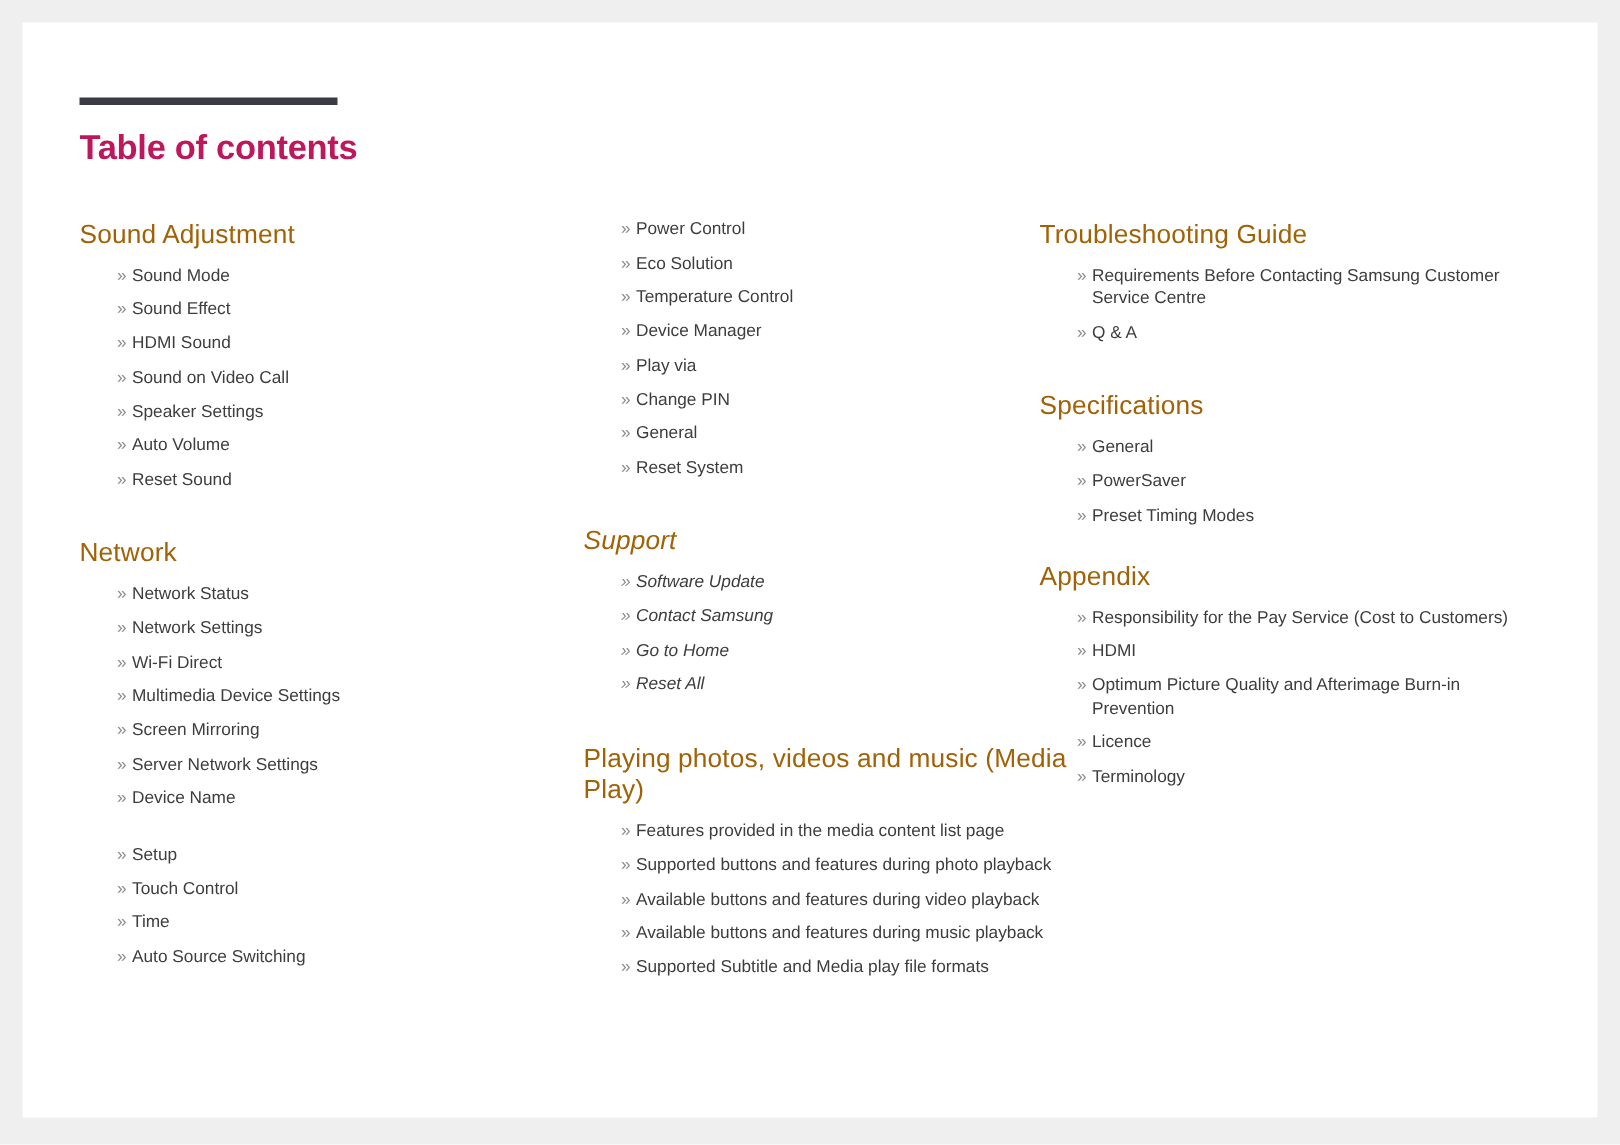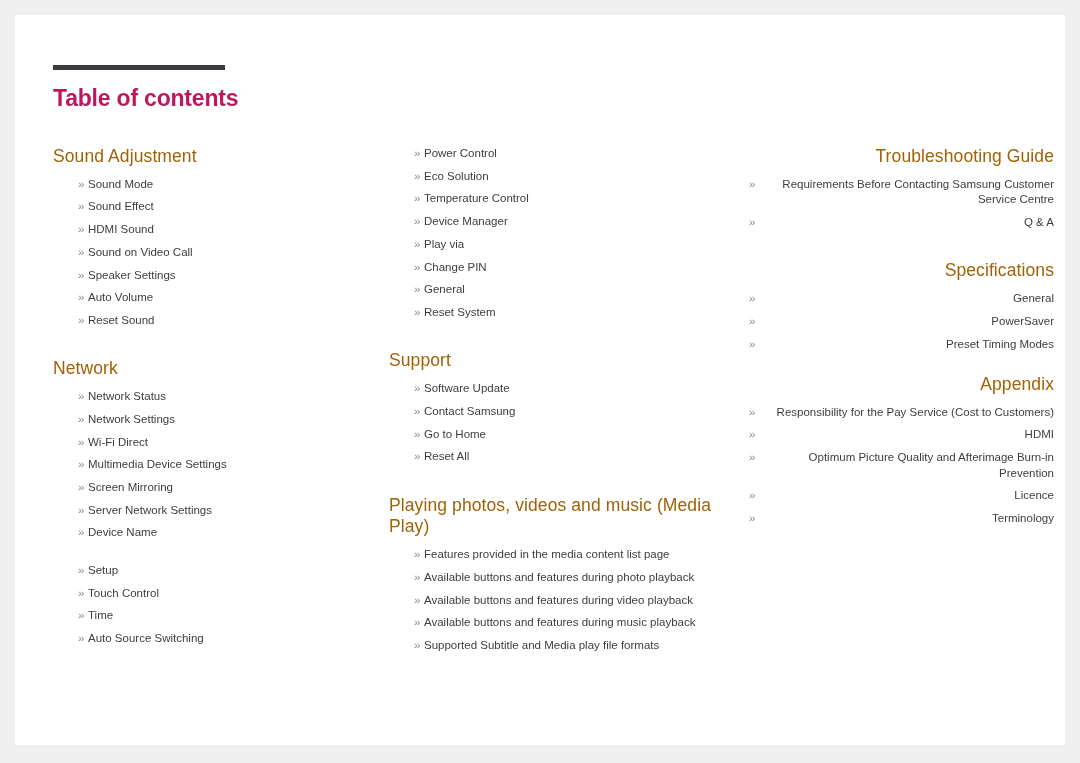--- a/index.html
+++ b/index.html
@@ -48,21 +48,21 @@
     top: 0;
     width: 1050px;
     height: 730px;
   }
   .col {
     position: absolute;
     top: 131px;
   }
   .col-1 { left: 38px;  width: 330px; }
   .col-2 { left: 374px; width: 330px; }
-  .col-3 { left: 709px; width: 330px; text-align: right; }
+  .col-3 { left: 678px; width: 330px; }
 
   .section {
     margin: 0 0 22px 0;
   }
 
   .section-title {
     font-size: 17.5px;
     color: #a16207;
     line-height: 1.24;
     margin: 0 0 9px 0;
@@ -150,34 +150,34 @@
             <li class="item"><span class="bullet">»</span><span class="item-label">Power Control</span></li>
             <li class="item"><span class="bullet">»</span><span class="item-label">Eco Solution</span></li>
             <li class="item"><span class="bullet">»</span><span class="item-label">Temperature Control</span></li>
             <li class="item"><span class="bullet">»</span><span class="item-label">Device Manager</span></li>
             <li class="item"><span class="bullet">»</span><span class="item-label">Play via</span></li>
             <li class="item"><span class="bullet">»</span><span class="item-label">Change PIN</span></li>
             <li class="item"><span class="bullet">»</span><span class="item-label">General</span></li>
             <li class="item"><span class="bullet">»</span><span class="item-label">Reset System</span></li>
           </ul>
         </div>
-        <div class="section" style="margin-bottom: 30px;">
+        <div class="section" style="margin-bottom: 30px; font-style: italic;">
           <h2 class="section-title">Support</h2>
           <ul class="items">
             <li class="item"><span class="bullet">»</span><span class="item-label">Software Update</span></li>
             <li class="item"><span class="bullet">»</span><span class="item-label">Contact Samsung</span></li>
             <li class="item"><span class="bullet">»</span><span class="item-label">Go to Home</span></li>
             <li class="item"><span class="bullet">»</span><span class="item-label">Reset All</span></li>
           </ul>
         </div>
         <div class="section">
           <h2 class="section-title">Playing photos, videos and music (Media Play)</h2>
           <ul class="items">
             <li class="item"><span class="bullet">»</span><span class="item-label">Features provided in the media content list page</span></li>
-            <li class="item"><span class="bullet">»</span><span class="item-label">Available buttons and features during photo playback</span></li>
+            <li class="item"><span class="bullet">»</span><span class="item-label">Supported buttons and features during photo playback</span></li>
             <li class="item"><span class="bullet">»</span><span class="item-label">Available buttons and features during video playback</span></li>
             <li class="item"><span class="bullet">»</span><span class="item-label">Available buttons and features during music playback</span></li>
             <li class="item"><span class="bullet">»</span><span class="item-label">Supported Subtitle and Media play file formats</span></li>
           </ul>
         </div>
       </div>
     <div class="col col-3">
         <div class="section" style="margin-bottom: 30px;">
           <h2 class="section-title">Troubleshooting Guide</h2>
           <ul class="items">

